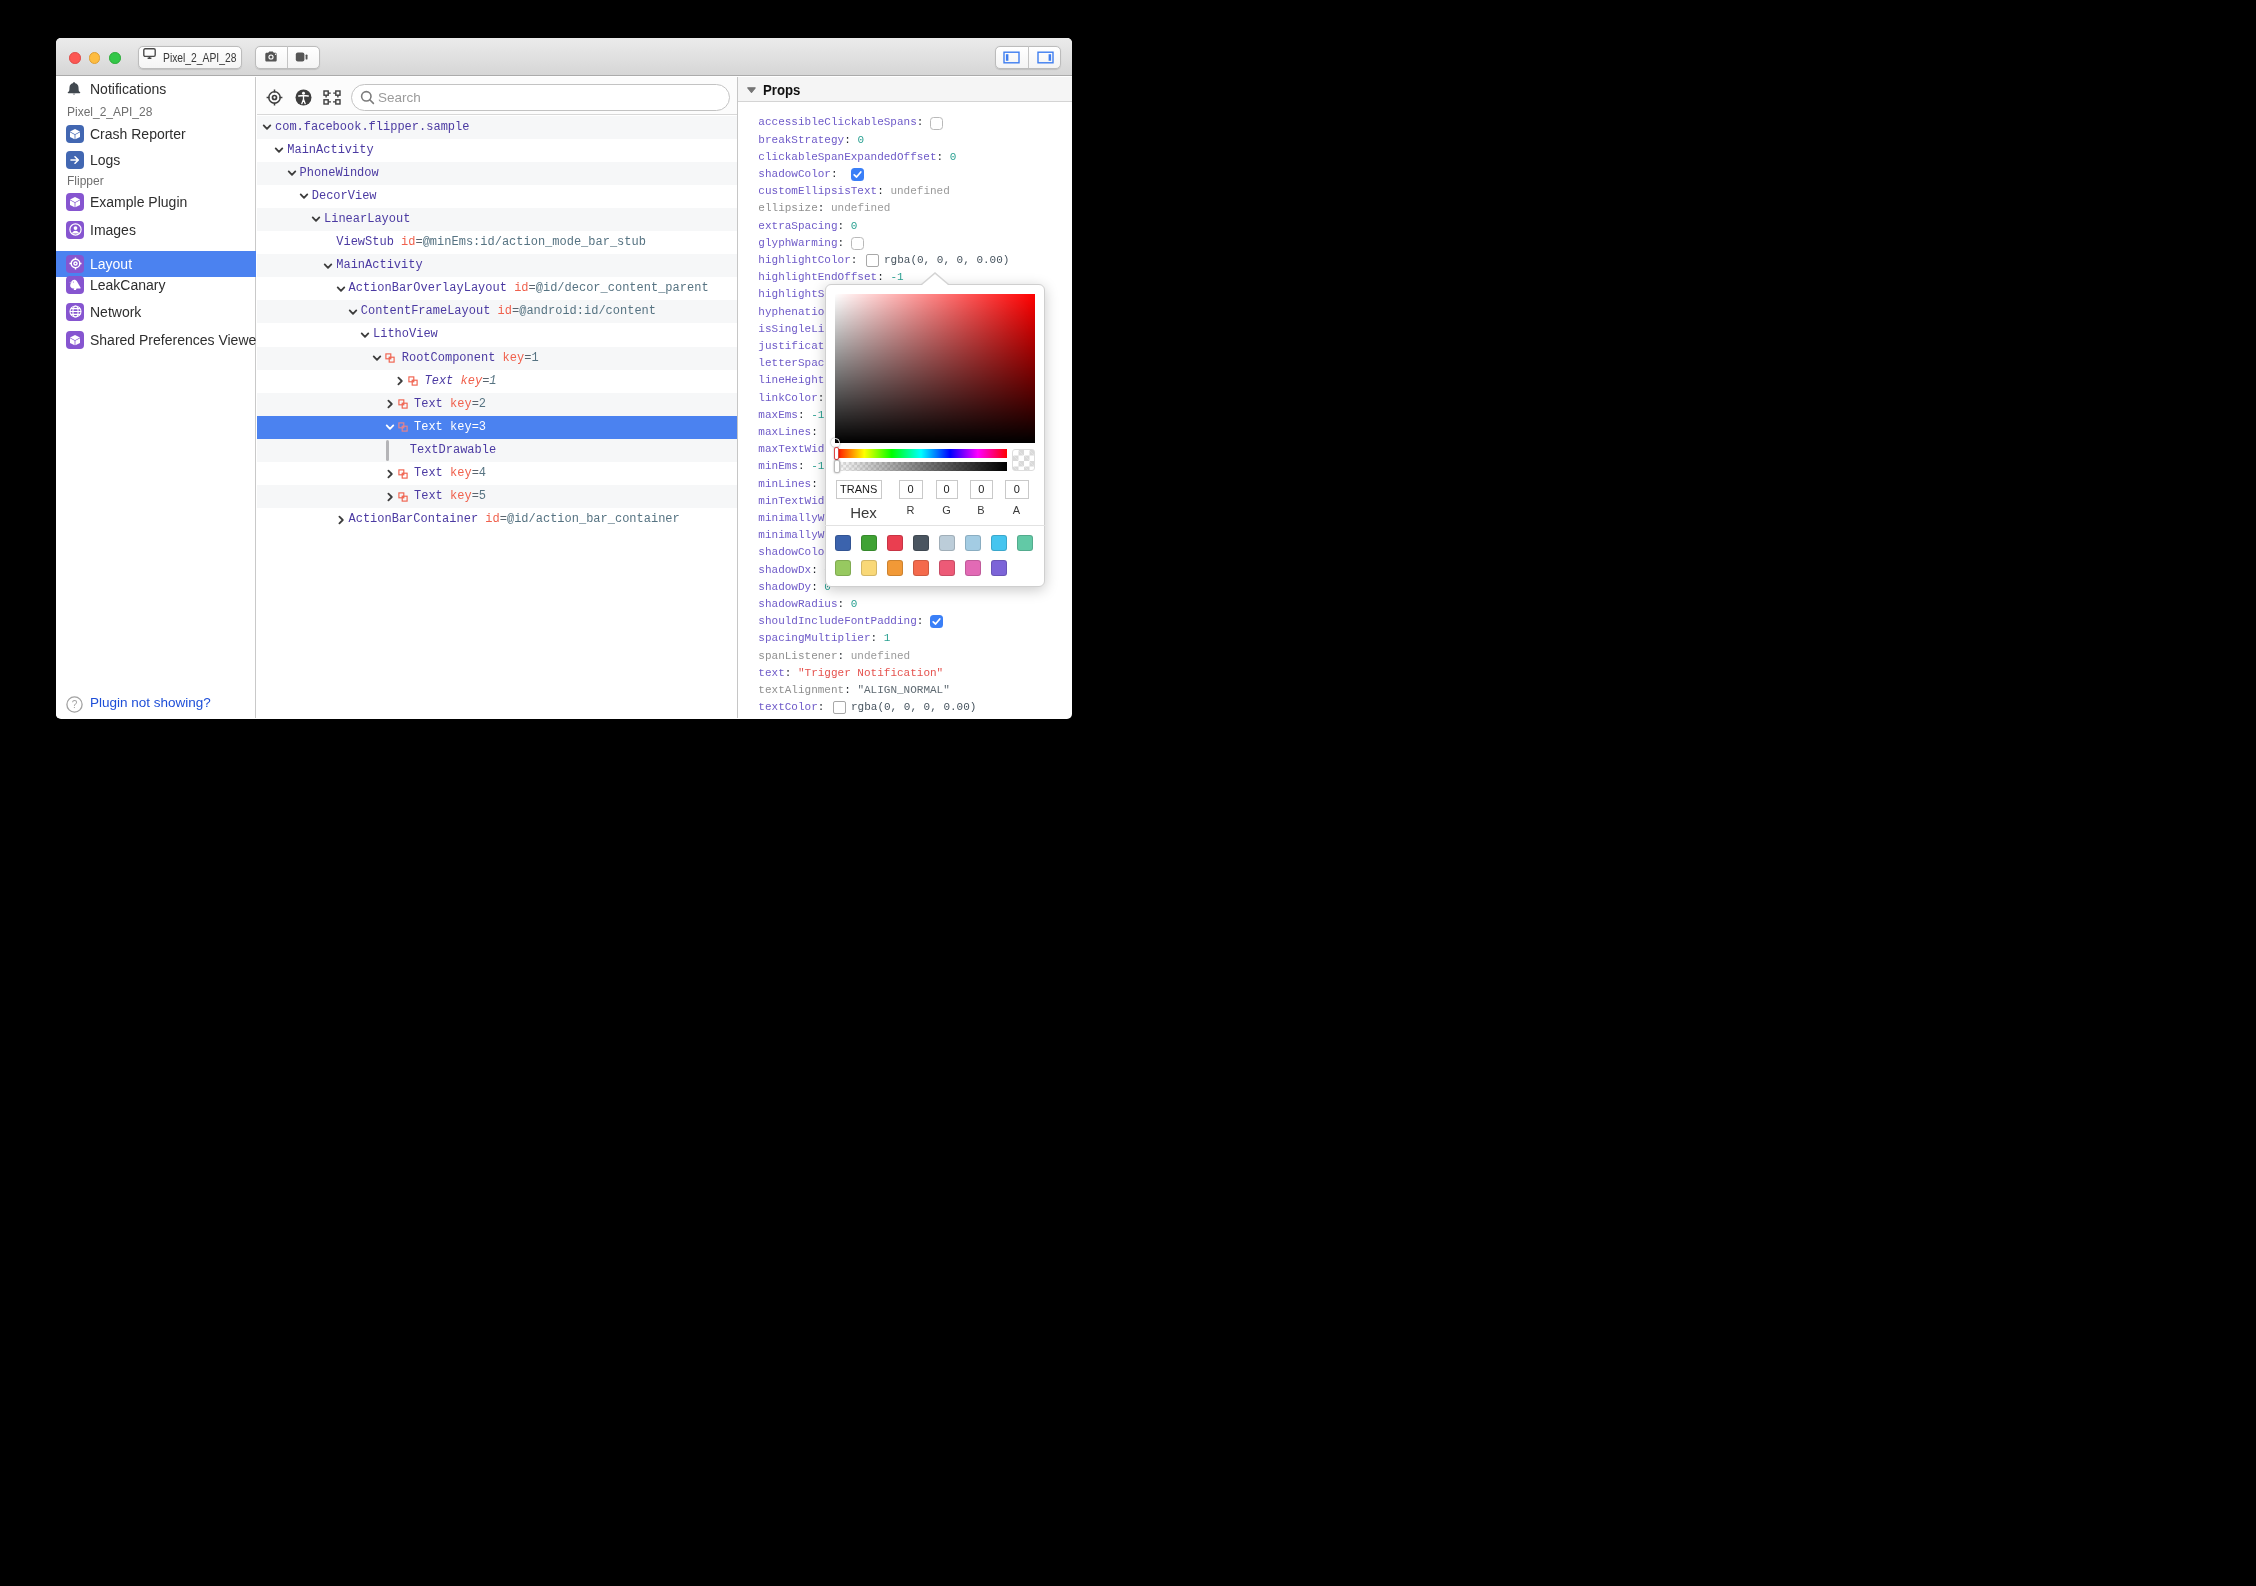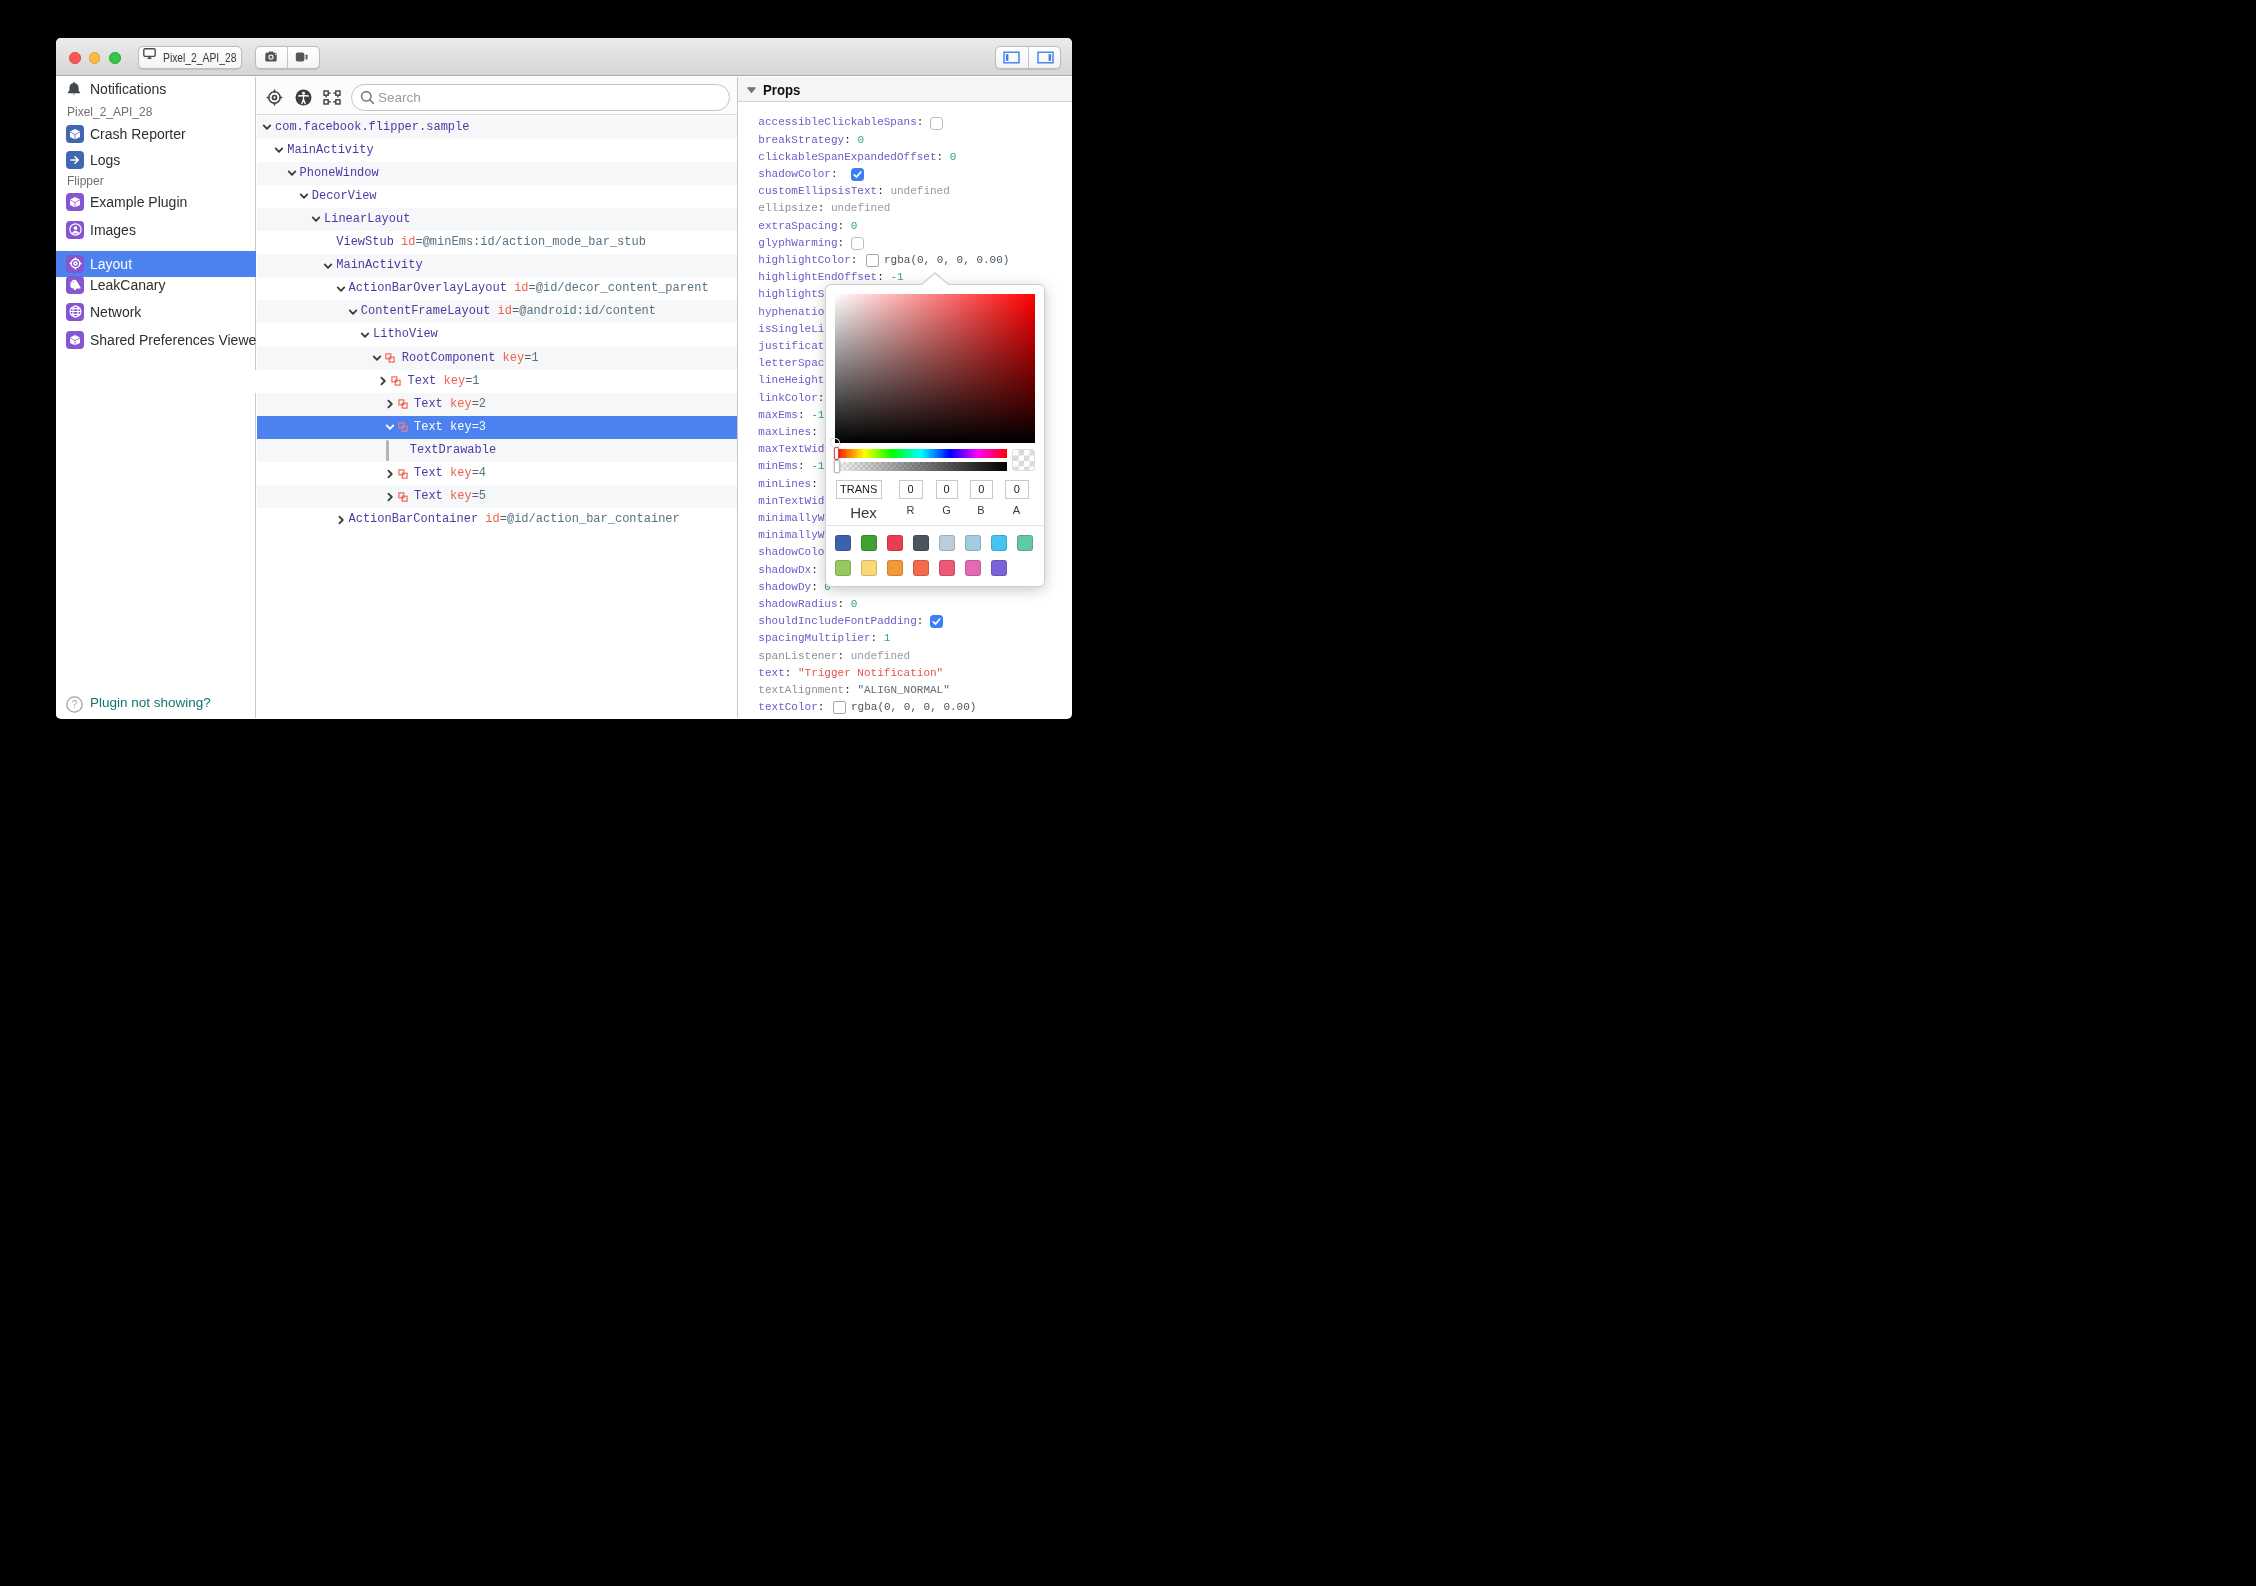--- a/index.html
+++ b/index.html
@@ -148,21 +148,21 @@
         </svg>
       </div>
       <div class="sbtxt" style="color:#2e2e2e;">Shared Preferences Viewe</div>
     </div>
 <div style="position:absolute;left:10px;top:657.5px;">
       <svg width="17" height="17" viewBox="0 0 17 17" style="display:block;">
         <circle cx="8.5" cy="8.5" r="7.6" fill="none" stroke="#a2a2a2" stroke-width="1.3"></circle>
         <text x="8.5" y="12" font-size="10" text-anchor="middle" fill="#a2a2a2" font-family="Liberation Sans">?</text>
       </svg>
     </div>
-<div style="position:absolute;left:34px;top:657px;font-size:13.5px;color:#0f766e;">Plugin not showing?</div>
+<div style="position:absolute;left:34px;top:657px;font-size:13.5px;color:#1d4ed8;">Plugin not showing?</div>
 <div style="position:absolute;left:200.5px;top:39.4px;width:480.0px;height:38.1px;background:#fcfcfc;border-bottom:1px solid #d8d8d8;"></div>
 <div style="position:absolute;left:209.5px;top:50.5px;">
       <svg width="17" height="17" viewBox="0 0 17 17" style="display:block;">
         <circle cx="8.5" cy="8.5" r="5.7" fill="none" stroke="#3e3e3e" stroke-width="1.5"></circle>
         <circle cx="8.5" cy="8.5" r="2" fill="none" stroke="#3e3e3e" stroke-width="1.7"></circle>
         <path d="M8.5 .6v3M8.5 13.4v3M.6 8.5h3M13.4 8.5h3" stroke="#3e3e3e" stroke-width="1.5"></path>
       </svg>
     </div>
 <div style="position:absolute;left:238.5px;top:50.5px;">
       <svg width="17" height="17" viewBox="0 0 17 17" style="display:block;">
@@ -273,21 +273,21 @@
         </svg>
       </div>
       <div style="position:absolute;left:128.75px;top:6.5px;">
         <svg width="10" height="10" viewBox="0 0 10 10" style="display:block;">
           <rect x="0.9" y="0.9" width="4.9" height="4.9" fill="none" stroke="#f0614d" stroke-width="1.15"></rect>
           <rect x="4.2" y="4.2" width="4.9" height="4.9" fill="none" stroke="#f0614d" stroke-width="1.15"></rect>
         </svg>
       </div>
       <div class="mono" style="position:absolute;left:145.25px;top:0;"><span style="color:#4b3aa2;">RootComponent </span><span style="color:#f0614d;">key</span><span style="color:#59646e;">=</span><span style="color:#567382;">1</span></div>
     </div>
-<div class="trow" style="left:194px;width:480.0px;top:331.71px;background:#fff;">
+<div class="trow" style="left:211px;width:480.0px;top:331.71px;background:#fff;font-style:italic;">
       <div style="position:absolute;left:128.0px;top:6.5px;">
         <svg width="10" height="10" viewBox="0 0 10 10" style="display:block;">
           <path d="M3.4 1.7 6.8 5 3.4 8.3" fill="none" stroke="#3c3c3c" stroke-width="1.8" stroke-linecap="round" stroke-linejoin="round"></path>
         </svg>
       </div>
       <div style="position:absolute;left:141.0px;top:6.5px;">
         <svg width="10" height="10" viewBox="0 0 10 10" style="display:block;">
           <rect x="0.9" y="0.9" width="4.9" height="4.9" fill="none" stroke="#f0614d" stroke-width="1.15"></rect>
           <rect x="4.2" y="4.2" width="4.9" height="4.9" fill="none" stroke="#f0614d" stroke-width="1.15"></rect>
         </svg>

